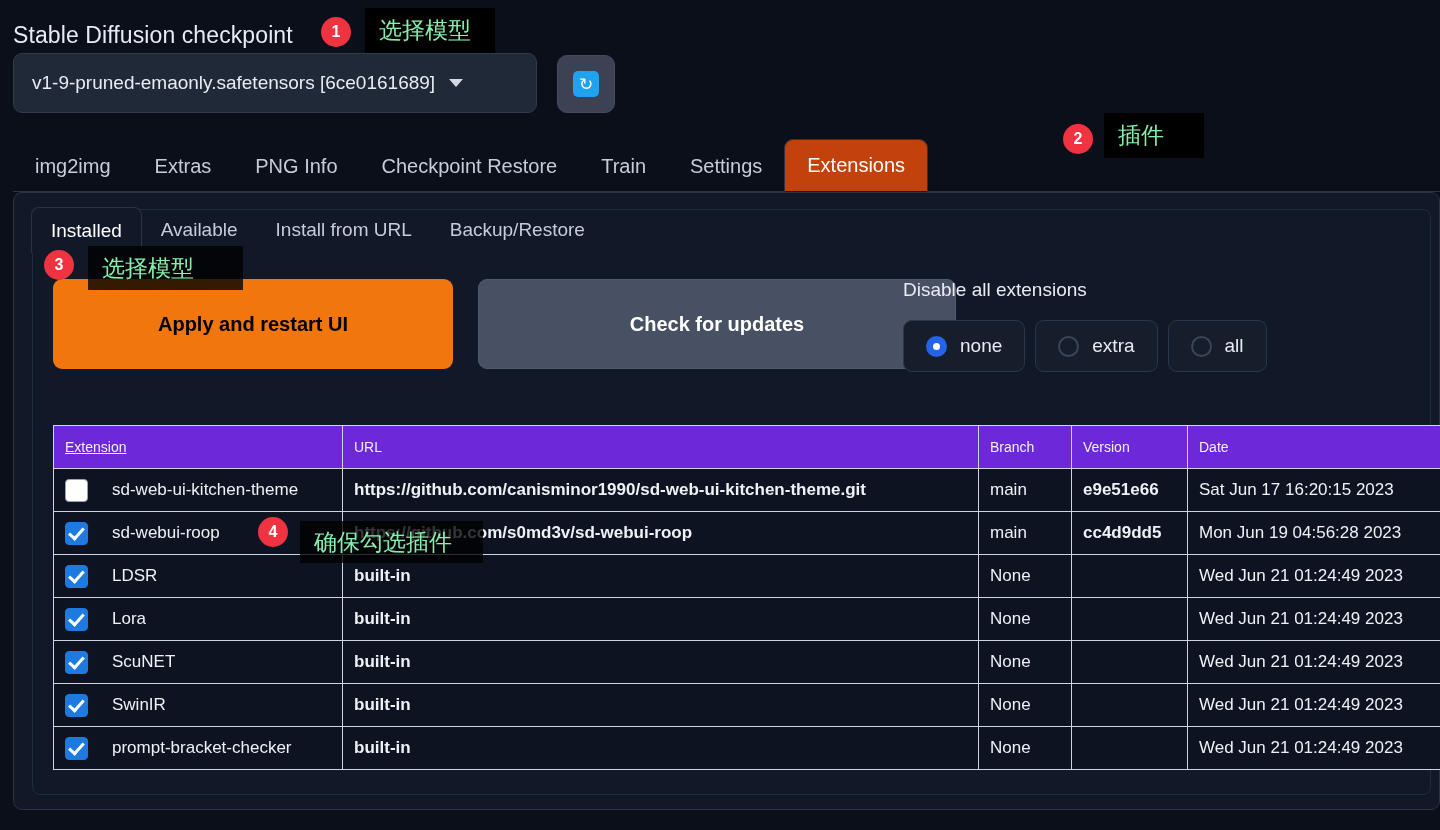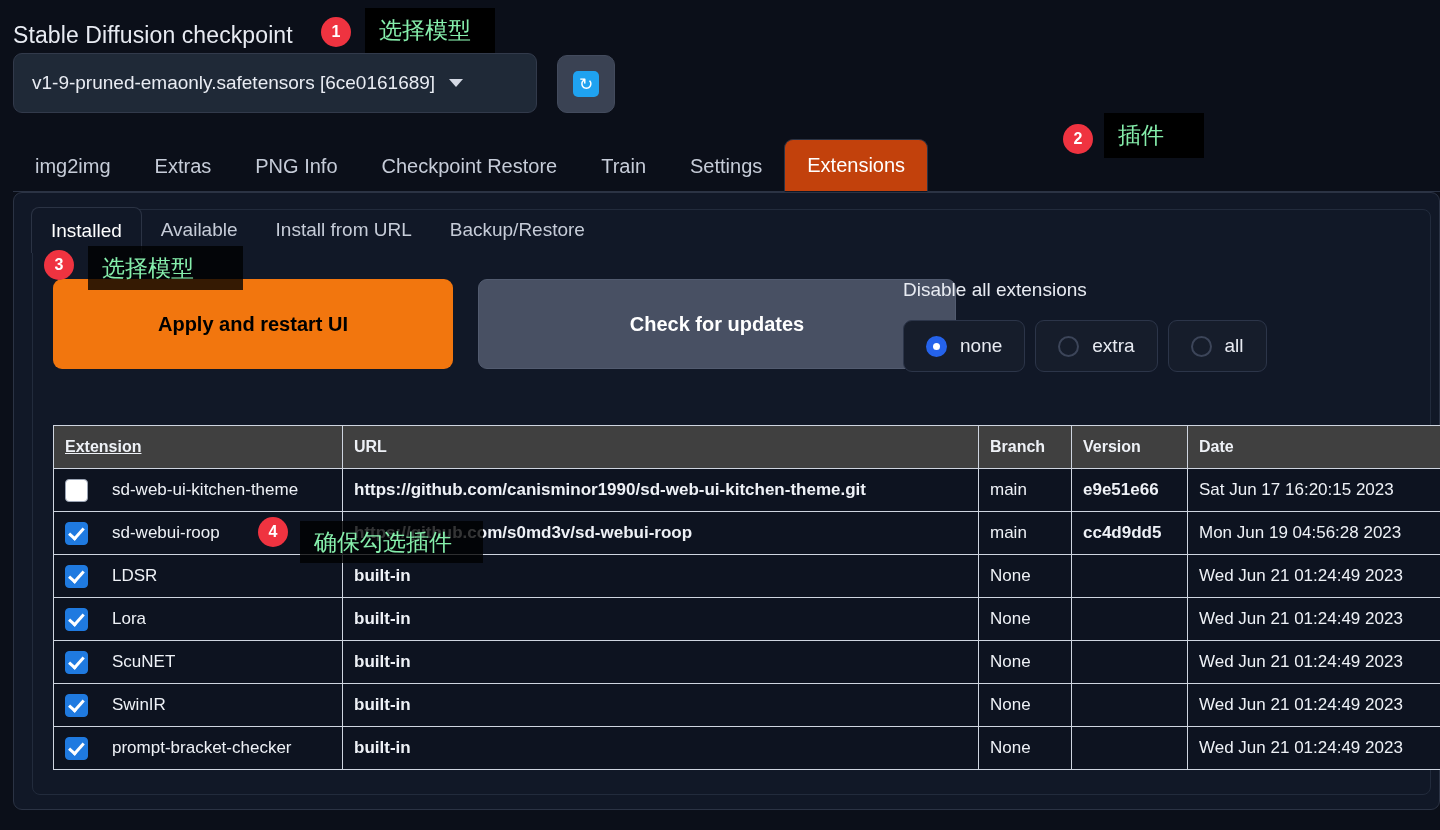--- a/index.html
+++ b/index.html
@@ -202,23 +202,23 @@
     border: 1px solid #cfd5e0;
     padding: 0 11px;
     height: 43px;
     text-align: left;
     vertical-align: middle;
     color: #eef1f6;
     white-space: nowrap;
     overflow: hidden;
   }
   table.ext th {
-    font-weight: bold;
-    font-size: 16px;
-    background: #404040;
+    font-weight: normal;
+    font-size: 14px;
+    background: #6d28d9;
   }
   table.ext th.sortable { text-decoration: underline; }
   table.ext td { background: #0d1320; }
   .col-ext  { width: 289px; }
   .col-url  { width: 636px; }
   .col-br   { width: 93px; }
   .col-ver  { width: 116px; }
   .col-date { width: 253px; }
   .bold { font-weight: bold; }
 

